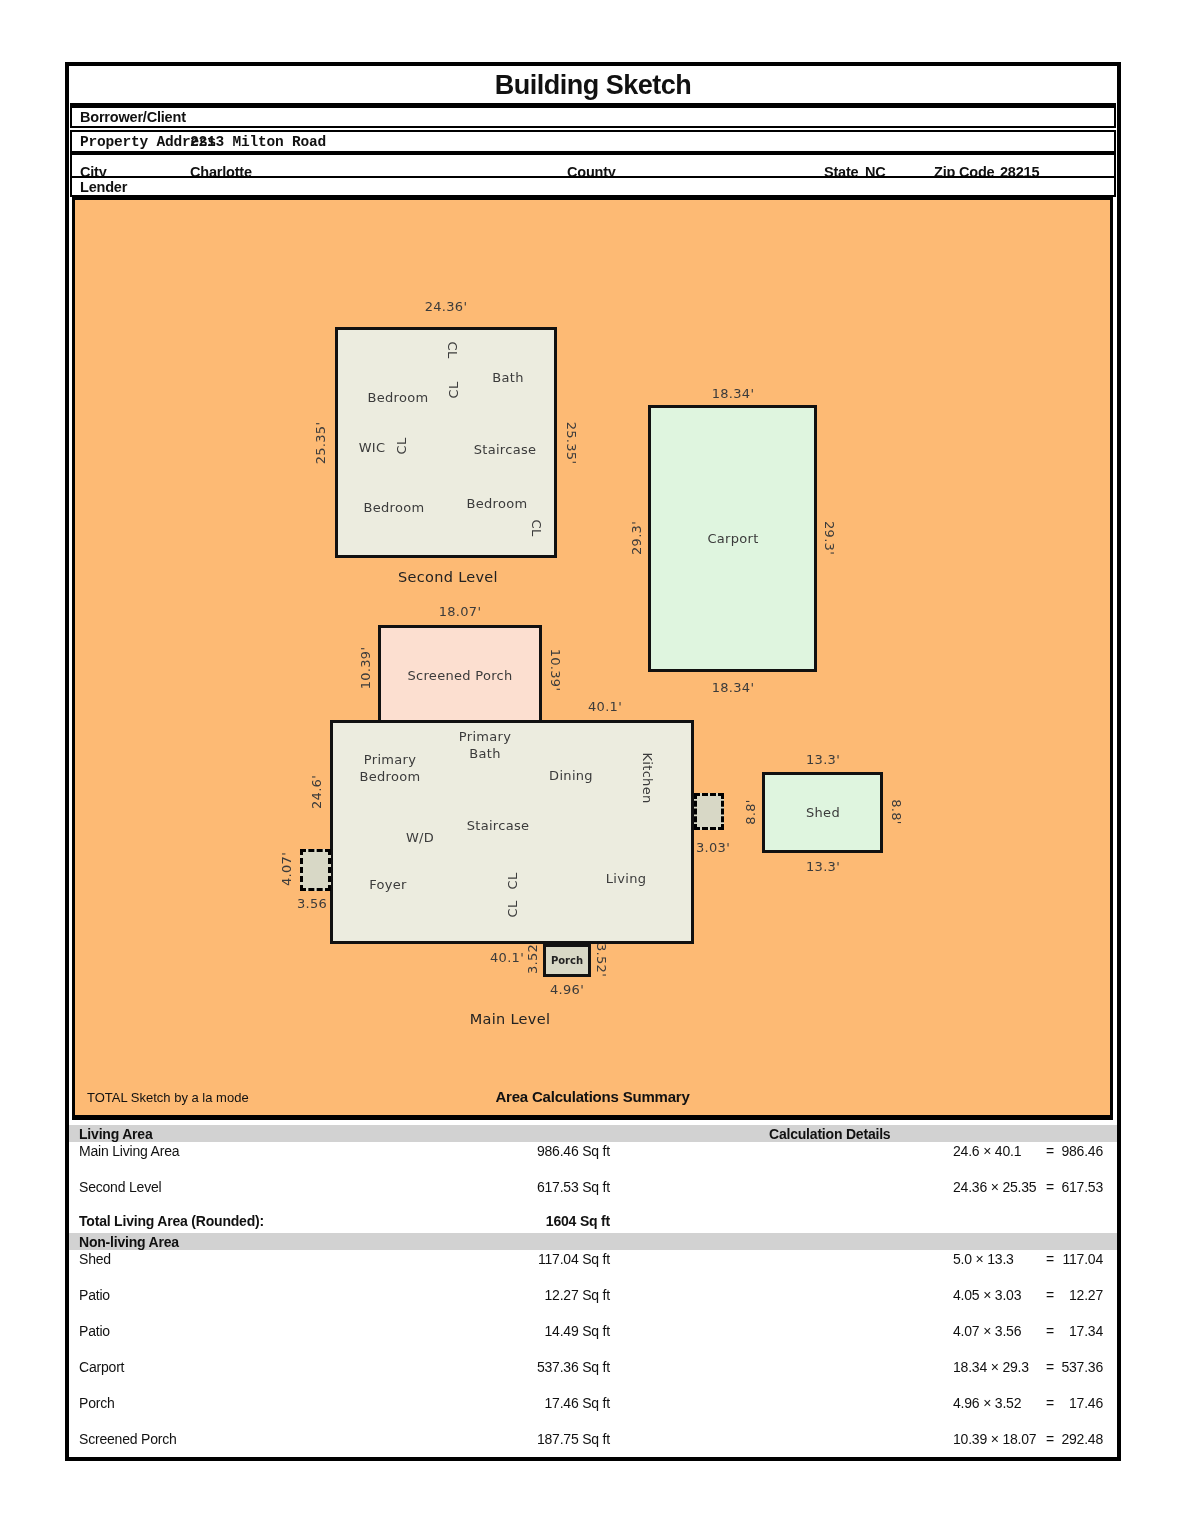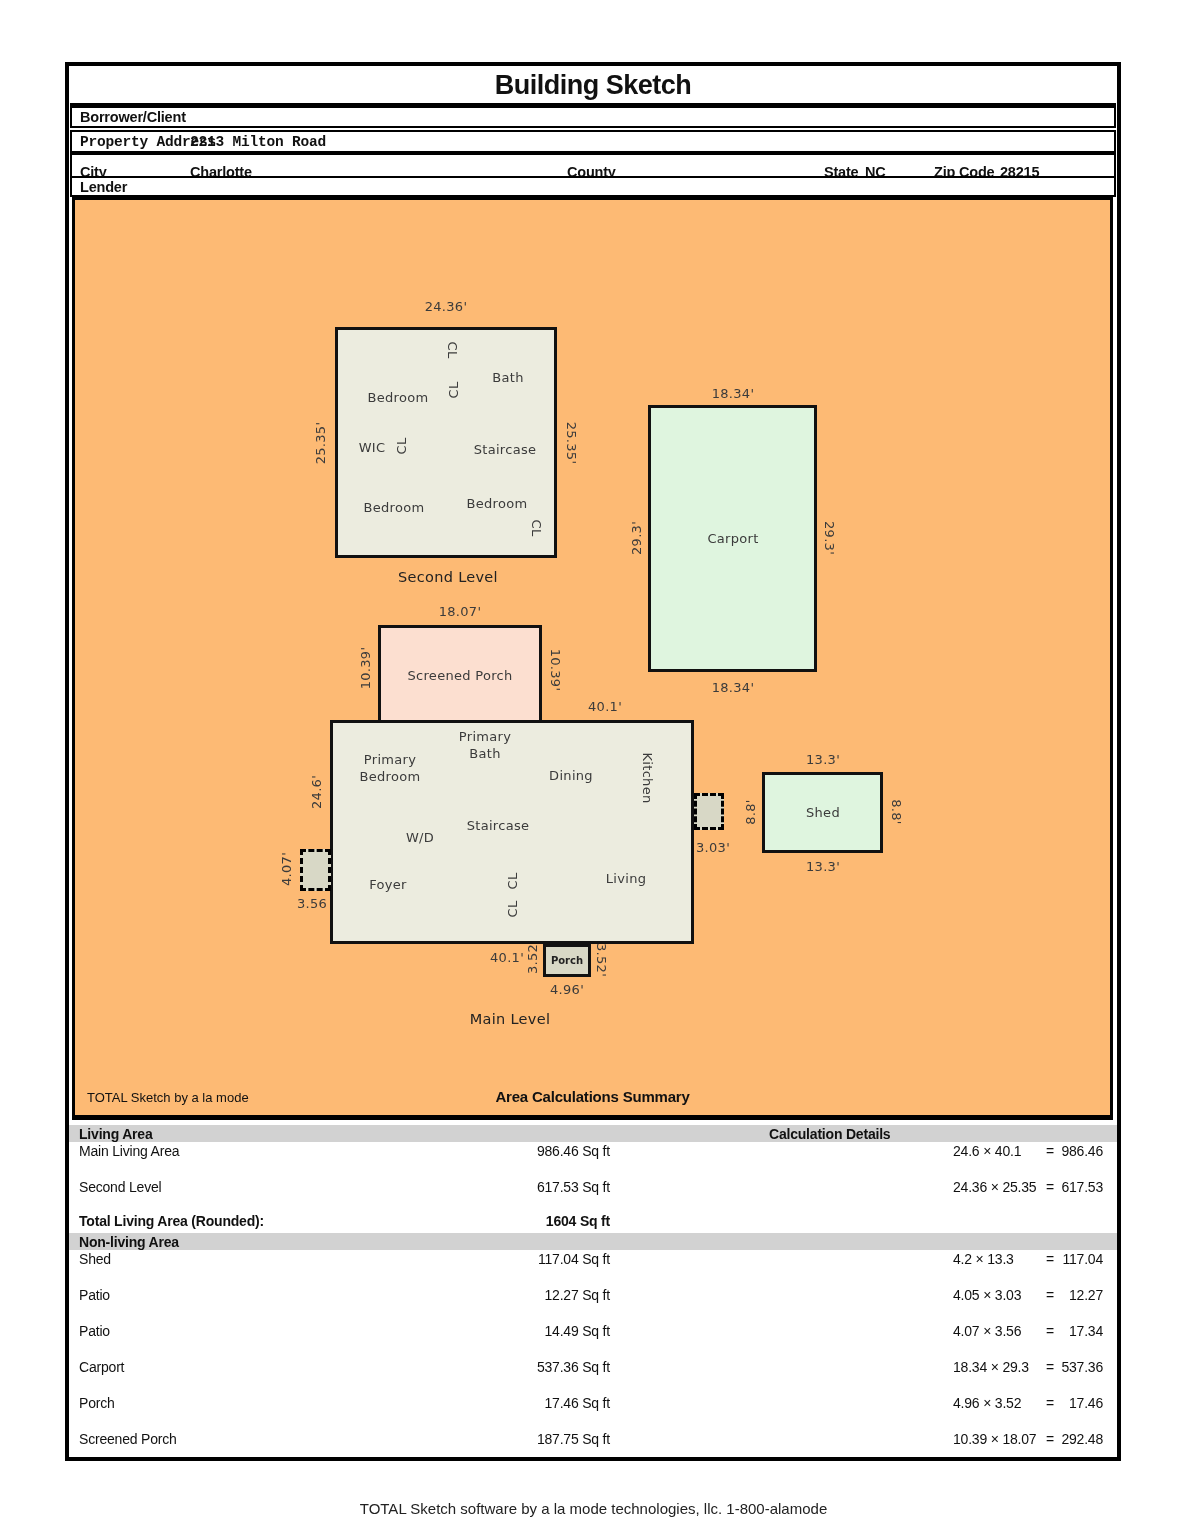--- a/index.html
+++ b/index.html
@@ -173,21 +173,21 @@
       <span class="c-area">1604 Sq ft</span>
     </div>
 
     <div class="graybar" style="top:113px;">
       <span class="bar-lbl" style="left:10px;">Non-living Area</span>
     </div>
 
     <div class="srow" style="top:131px;">
       <span class="c-name">Shed</span>
       <span class="c-area">117.04 Sq ft</span>
-      <span class="c-calc">4.2 × 13.3</span>
+      <span class="c-calc">5.0 × 13.3</span>
       <span class="c-eq">=</span>
       <span class="c-res">117.04</span>
     </div>
     <div class="srow" style="top:167px;">
       <span class="c-name">Patio</span>
       <span class="c-area">12.27 Sq ft</span>
       <span class="c-calc">4.05 × 3.03</span>
       <span class="c-eq">=</span>
       <span class="c-res">12.27</span>
     </div>
@@ -214,15 +214,14 @@
     </div>
     <div class="srow" style="top:311px;">
       <span class="c-name">Screened Porch</span>
       <span class="c-area">187.75 Sq ft</span>
       <span class="c-calc">10.39 × 18.07</span>
       <span class="c-eq">=</span>
       <span class="c-res">292.48</span>
     </div>
   </div>
 
-  <div class="footer">TOTAL Sketch software by a la mode technologies, llc. 1-800-alamode</div>
 
 </div>
 
 </body></html>

